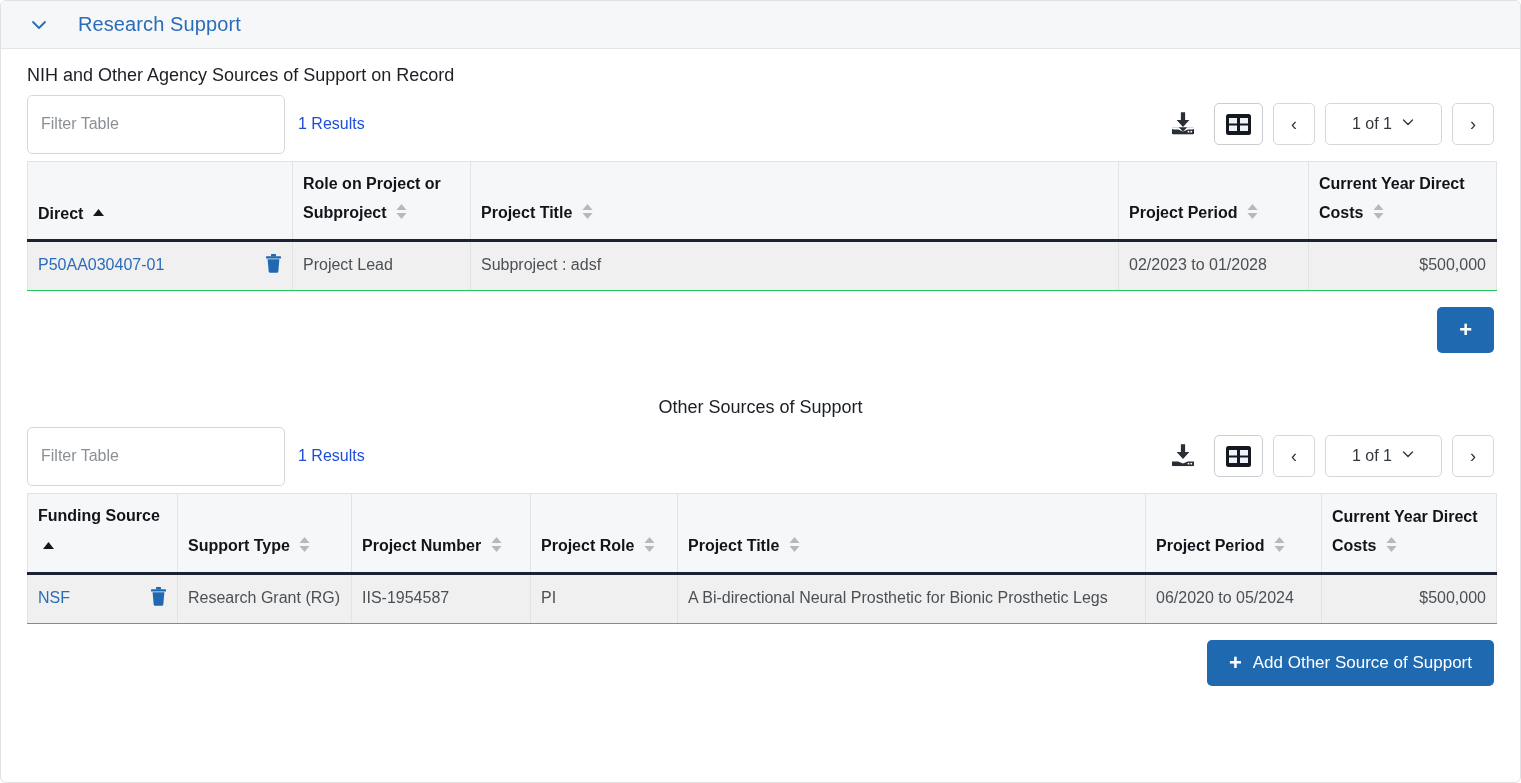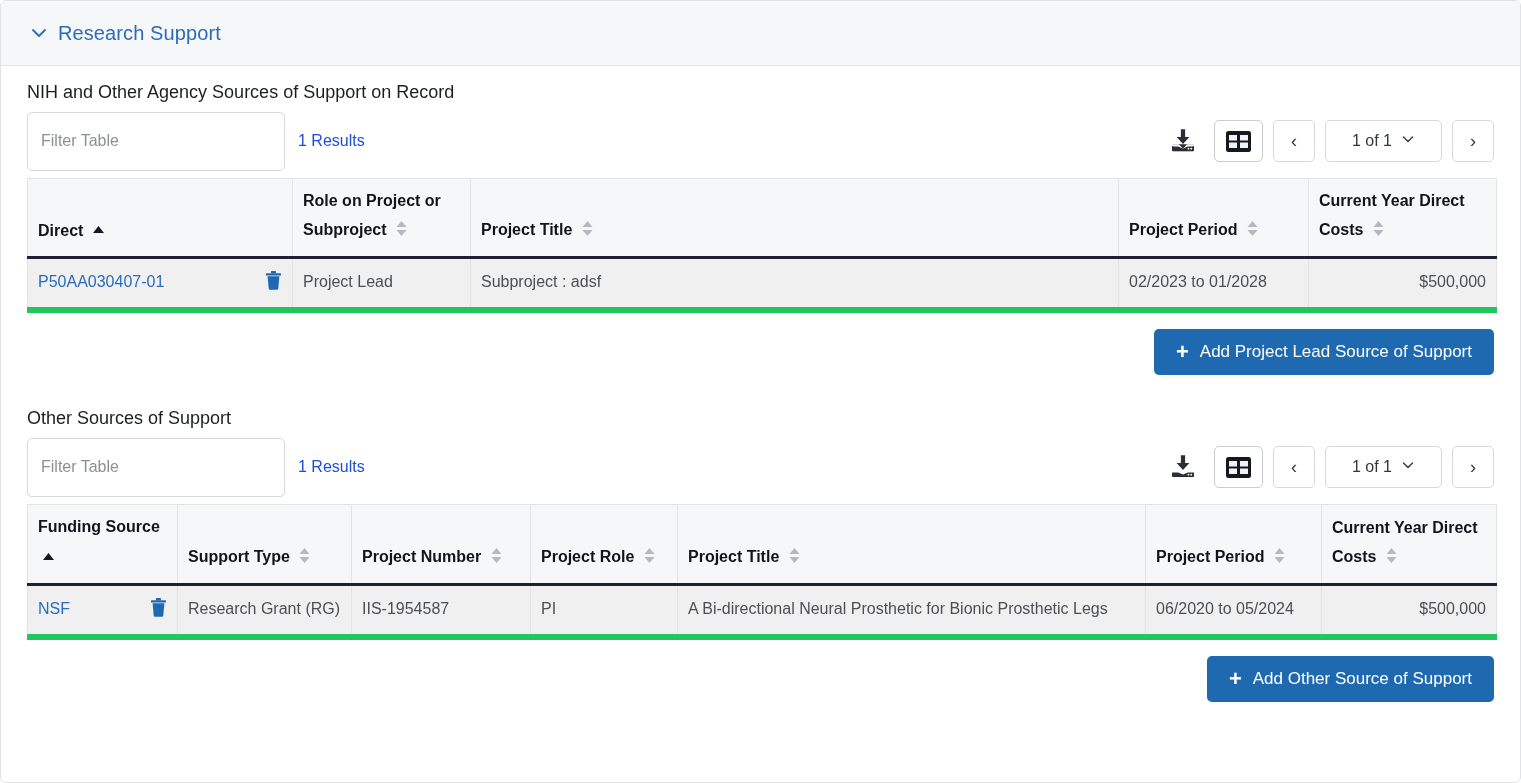--- a/index.html
+++ b/index.html
@@ -12,26 +12,27 @@
     width: 1521px; height: 783px;
     position: relative;
     background: #ffffff;
     border: 1px solid #dfe1e5;
     border-radius: 6px;
     overflow: hidden;
   }
 
   
   .section-header {
-    height: 65px;
+    height: 48px;
     background: #f6f7f9;
     border-bottom: 1px solid #e3e5e8;
     display: flex;
     align-items: center;
     padding-left: 27px;
+    gap: 20px;
   }
   .section-header .chev {
     width: 22px; height: 22px;
     margin-right: 8px;
     display: flex; align-items: center; justify-content: center;
   }
   .section-header .chev svg { display: block; }
   .section-title {
     color: #2b6cb8;
     font-size: 20px;
@@ -40,21 +41,21 @@
 
   
   .body { padding: 0 26px; }
 
   .block-title {
     font-size: 18px;
     color: #1b1f24;
     margin-top: 16px;
     margin-bottom: 16px;
   }
-  .block-title.second { margin-top: 33px; }
+  .block-title.second { margin-top: 44px; text-align: center; }
 
   
   .toolbar {
     display: flex;
     align-items: center;
     height: 44px;
     margin-bottom: 15px;
   }
   .filter-input {
     width: 258px; height: 59px;
@@ -132,21 +133,21 @@
     text-align: left;
     vertical-align: bottom;
     padding: 8px 10px 10px 10px;
     line-height: 1.8;
   }
   thead th .hlabel { display: inline; }
   tbody td {
     background: #f0f0f0;
     border-left: 1px solid #e1e3e6;
     border-right: 1px solid #e1e3e6;
-    border-bottom: 6px solid #22c55e;
+    border-bottom: 1px solid #22c55e;
     font-size: 16px;
     color: #4b5055;
     vertical-align: top;
     padding: 12px 10px;
     line-height: 1.35;
   }
   td.num { text-align: right; }
   .cell-link {
     color: #2b6cb8;
     text-decoration: none;
@@ -309,21 +310,20 @@
           <td>Subproject : adsf</td>
           <td>02/2023 to 01/2028</td>
           <td class="num">$500,000</td>
         </tr>
       </tbody>
     </table>
 
     <div class="btn-row">
       <button class="btn-primary">
         <span class="plus">+</span>
-        <span>Add Project Lead Source of Support</span>
       </button>
     </div>
 
     <div class="block-title second">Other Sources of Support</div>
 
     <div class="toolbar">
       <input class="filter-input" type="text" placeholder="Filter Table" style="">
       <span class="results-count">1 Results</span>
 
       <div class="toolbar-right">

